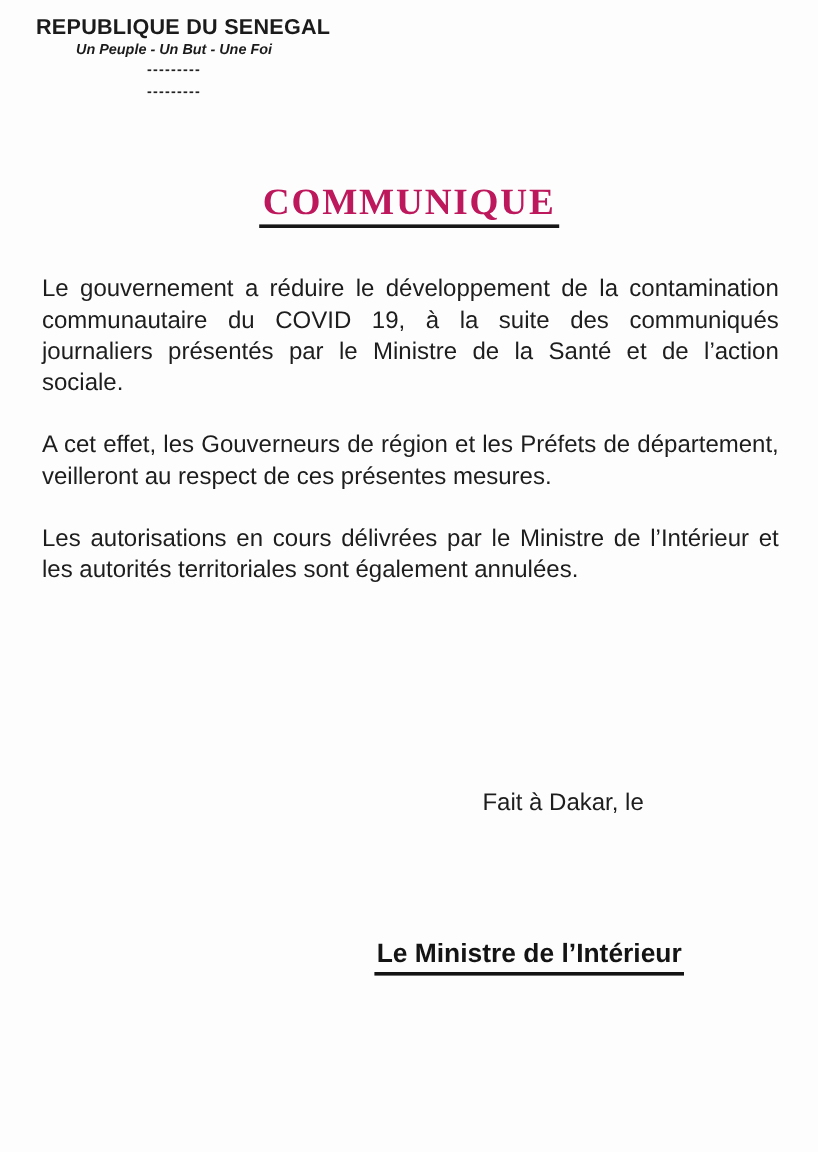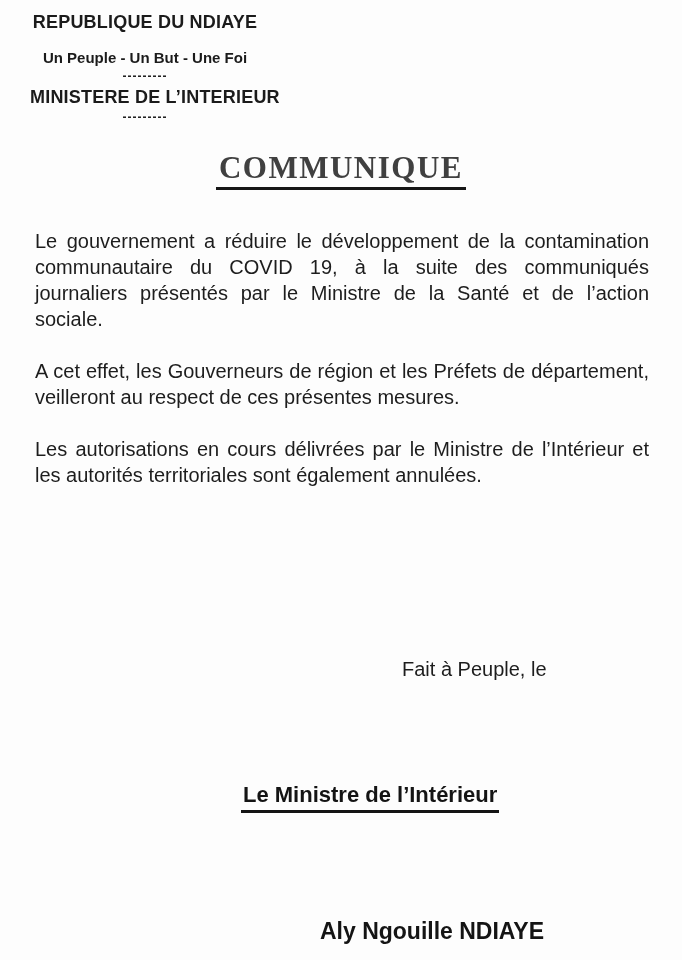--- a/index.html
+++ b/index.html
@@ -25,23 +25,24 @@
     text-align: center;
     font-weight: bold;
     line-height: 1.15;
   }
   .lh-republic {
     font-size: 18px;
     letter-spacing: 0.2px;
     white-space: nowrap;
   }
   .lh-motto {
-    font-size: 15px;
-    margin-top: 16px;
+    font-size: 12px;
+    margin-top: 2px;
     white-space: nowrap;
+    font-style: italic;
   }
   .lh-sep {
     font-size: 12px;
     font-weight: bold;
     letter-spacing: 1px;
     margin-top: 4px;
     color: #222;
   }
   .lh-ministry {
     font-size: 18px;
@@ -56,21 +57,21 @@
     left: 0;
     width: 100%;
     text-align: center;
   }
   .title-text {
     display: inline-block;
     font-family: "Liberation Serif", serif;
     font-weight: bold;
     font-size: 31px;
     letter-spacing: 1.5px;
-    color: #404040;
+    color: #be185d;
     border-bottom: 3px solid #161616;
     padding: 0 3px 1px 3px;
   }
   
   .body-text {
     position: absolute;
     top: 228px;
     left: 35px;
     right: 33px;
     font-size: 20px;
@@ -89,20 +90,21 @@
     font-size: 20px;
     color: #1d1d1d;
     white-space: nowrap;
   }
   
   .sig-title-wrap {
     position: absolute;
     top: 782px;
     left: 241px;
     width: 400px;
+    text-align: center;
   }
   .sig-title {
     display: inline-block;
     font-size: 22px;
     font-weight: bold;
     color: #141414;
     border-bottom: 3px solid #141414;
     padding: 0 2px 2px 2px;
     white-space: nowrap;
   }
@@ -117,38 +119,36 @@
     color: #141414;
     white-space: nowrap;
   }
 </style>
 </head>
 <body>
 
 <div class="page">
 
   <div class="letterhead">
-    <div class="lh-republic">REPUBLIQUE DU NDIAYE</div>
+    <div class="lh-republic">REPUBLIQUE DU SENEGAL</div>
     <div class="lh-motto">Un Peuple - Un But - Une Foi</div>
     <div class="lh-sep">---------</div>
-    <div class="lh-ministry">MINISTERE DE L’INTERIEUR</div>
     <div class="lh-sep">---------</div>
   </div>
 
   <div class="title-wrap">
     <span class="title-text">COMMUNIQUE</span>
   </div>
 
   <div class="body-text">
     <p>Le gouvernement a réduire le développement de la contamination communautaire du COVID 19, à la suite des communiqués journaliers présentés par le Ministre de la Santé et de l’action sociale.</p>
     <p>A cet effet, les Gouverneurs de région et les Préfets de département, veilleront au respect de ces présentes mesures.</p>
     <p>Les autorisations en cours délivrées par le Ministre de l’Intérieur et les autorités territoriales sont également annulées.</p>
   </div>
 
-  <div class="dateline">Fait à Peuple, le</div>
+  <div class="dateline">Fait à Dakar, le</div>
 
   <div class="sig-title-wrap">
     <span class="sig-title">Le Ministre de l’Intérieur</span>
   </div>
 
-  <div class="signatory">Aly Ngouille NDIAYE</div>
 
 </div>
 
 </body></html>

